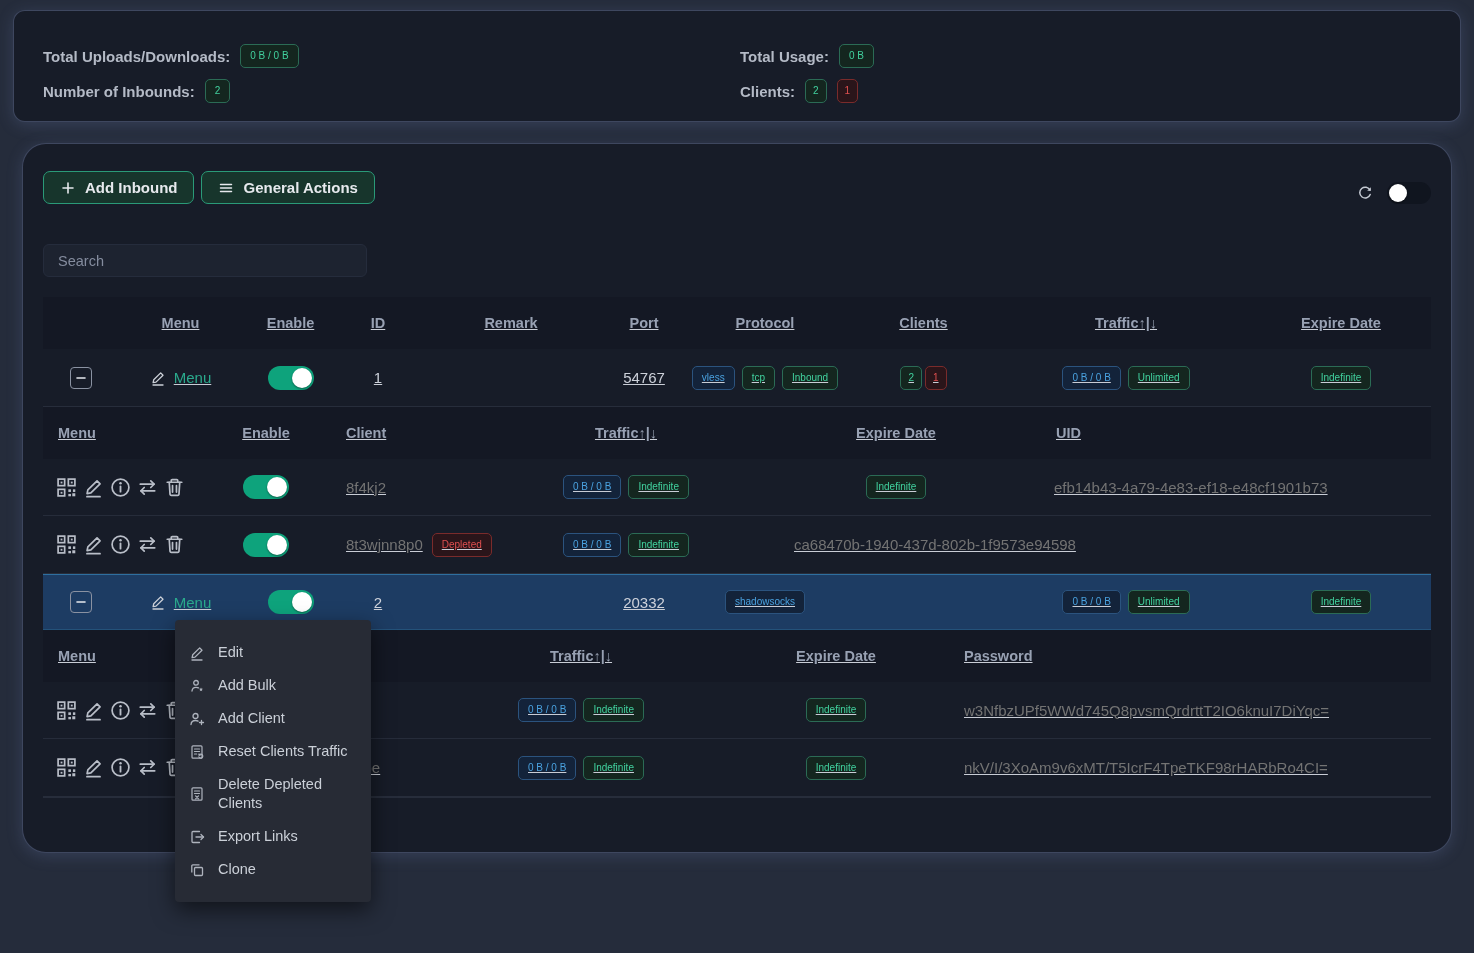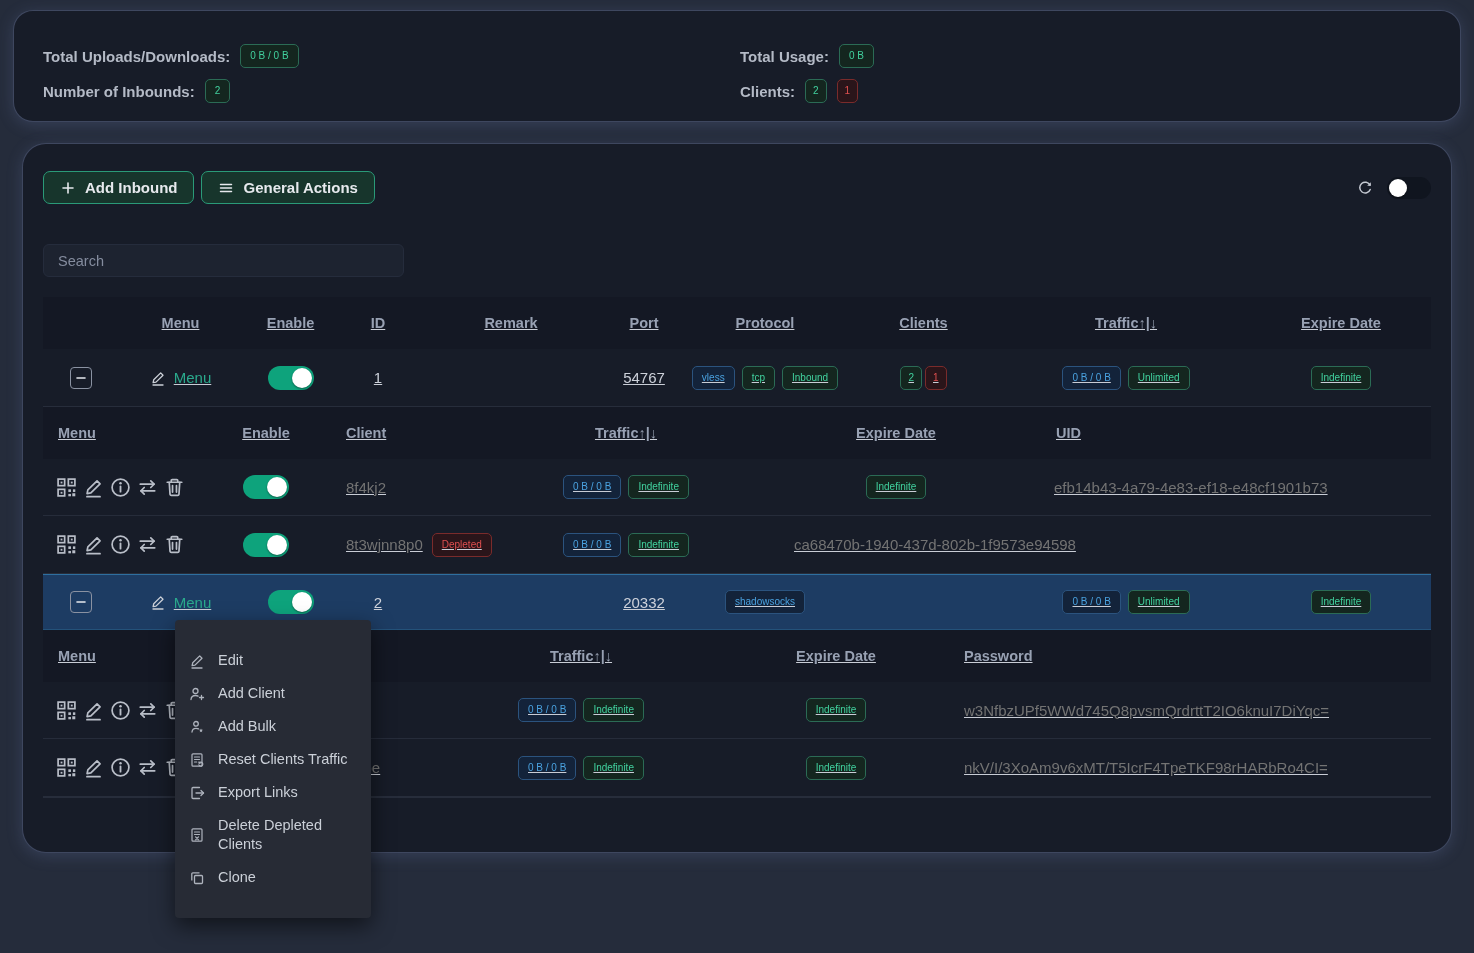--- a/index.html
+++ b/index.html
@@ -14,21 +14,21 @@
   .page { position:relative; width:1474px; height:953px; }
 
   
   .card {
     background:#171c28;
     border:1px solid rgba(147,163,212,0.32);
     box-shadow:0 3px 16px rgba(118,136,196,0.22);
   }
   .stats-card {
     position:absolute; left:13px; top:10px; width:1448px; height:112px;
-    border-radius:20px; padding:32px 0 0 29px;
+    border-radius:12px; padding:32px 0 0 29px;
   }
   .main-card {
     position:absolute; left:22px; top:143px; width:1430px; height:710px;
     border-radius:24px; padding:27px 20px 0 20px;
   }
 
   
   .stats-row { display:flex; align-items:center; height:26px; margin-bottom:9px; }
   .stat { display:flex; align-items:center; gap:10px; }
   .stat.group-left { width:697px; }
@@ -38,21 +38,21 @@
   .tag {
     display:inline-block; font-size:10px; line-height:18px;
     padding:2px 9px; border-radius:5px; border:1px solid; white-space:nowrap;
   }
   .tag-green { color:#41d19e; border-color:#2b6b55; background:#14261f; }
   .tag-blue  { color:#4aa2e0; border-color:#2b537e; background:#13233a; }
   .tag-red   { color:#df4f4f; border-color:#7a2b2b; background:#2a151a; }
   .tag.sq    { padding:2px 7px; }
 
   
-  .toolbar { display:flex; align-items:center; gap:7px; height:33px; }
+  .toolbar { display:flex; align-items:flex-end; gap:7px; height:33px; }
   .btn {
     display:flex; align-items:center; gap:9px; height:33px; padding:0 16px;
     background:#17352c; border:1px solid #2a9a78; border-radius:7px;
     color:#e6e9ed; font-size:15px; font-weight:600; cursor:pointer;
     font-family:"Liberation Sans", sans-serif;
   }
   .btn .ic { color:#e6e9ed; }
   .toolbar-right { margin-left:auto; display:flex; align-items:center; gap:14px; }
   .refresh { color:#c6cbd4; width:18px; height:18px; }
 
@@ -61,21 +61,21 @@
   .switch .knob { position:absolute; top:2px; width:20px; height:20px; border-radius:50%; background:#fff; box-shadow:0 1px 2px rgba(0,0,0,.4); }
   .switch.on  { background:#0ea37c; }
   .switch.on .knob { right:2px; }
   .switch.off { background:#10151f; }
   .switch.off .knob { left:2px; }
   .switch.small { width:44px; height:22px; border-radius:11px; }
   .switch.small .knob { width:18px; height:18px; }
 
   
   .search {
-    margin-top:40px; display:block; width:361px; height:33px;
+    margin-top:40px; display:block; width:324px; height:33px;
     background:#1d2330; border:1px solid #252c3c; border-radius:6px;
     color:#c9cdd6; font-size:14.5px; padding:0 14px; outline:none;
     font-family:"Liberation Sans", sans-serif;
   }
   .search::placeholder { color:#848c9e; }
 
   
   .table { margin-top:20px;text-decoration:underline; }
   .main-cols { display:grid; grid-template-columns:75px 125px 95px 80px 186px 80px 162px 155px 250px 1fr; align-items:center; }
   .sub1-cols { display:grid; grid-template-columns:173px 100px 170px 280px 260px 1fr; align-items:center; }
@@ -111,21 +111,21 @@
   .menu-link .ic { color:#ccd0d8; }
 
   .action-icons { display:flex; align-items:center; gap:6px; color:#b9bec8; }
   .action-icons .ic { width:21px; height:21px; cursor:pointer; }
 
   .ic { width:16px; height:16px; display:inline-block; flex:none; }
 
   
   .context-menu {
     position:absolute; left:175px; top:620px; width:196px;
-    background:#272b35; border-radius:4px; padding:24px 0;
+    background:#272b35; border-radius:4px; padding:16px 0;
     box-shadow:0 8px 22px rgba(0,0,0,.55); z-index:20;
   }
   .menu-item {
     display:flex; align-items:center; gap:13px; padding:7px 14px;
     color:#cbd0d8; font-size:14.5px; cursor:pointer; line-height:19px;
   }
   .menu-item .ic { color:#aeb3bd; }
   .menu-item.danger, .menu-item.danger .ic { color:#e25555; }
 </style>
 </head>
@@ -535,49 +535,49 @@
 
   <div class="context-menu">
     <div class="menu-item">
       <svg class="ic">
           <use href="#i-pencil"></use>
         </svg>
       <span>Edit</span>
     </div>
     <div class="menu-item">
       <svg class="ic">
+          <use href="#i-user-bulk"></use>
+        </svg>
+      <span>Add Bulk</span>
+    </div>
+    <div class="menu-item">
+      <svg class="ic">
           <use href="#i-user-add"></use>
         </svg>
       <span>Add Client</span>
     </div>
     <div class="menu-item">
       <svg class="ic">
-          <use href="#i-user-bulk"></use>
-        </svg>
-      <span>Add Bulk</span>
-    </div>
-    <div class="menu-item">
-      <svg class="ic">
           <use href="#i-file-reset"></use>
         </svg>
       <span>Reset Clients Traffic</span>
     </div>
     <div class="menu-item">
       <svg class="ic">
+          <use href="#i-file-delete"></use>
+        </svg>
+      <span>Delete Depleted Clients</span>
+    </div>
+    <div class="menu-item">
+      <svg class="ic">
           <use href="#i-export"></use>
         </svg>
       <span>Export Links</span>
     </div>
     <div class="menu-item">
       <svg class="ic">
-          <use href="#i-file-delete"></use>
-        </svg>
-      <span>Delete Depleted Clients</span>
-    </div>
-    <div class="menu-item">
-      <svg class="ic">
           <use href="#i-clone"></use>
         </svg>
       <span>Clone</span>
     </div>
   </div>
 
 </div>
 
 </body></html>

